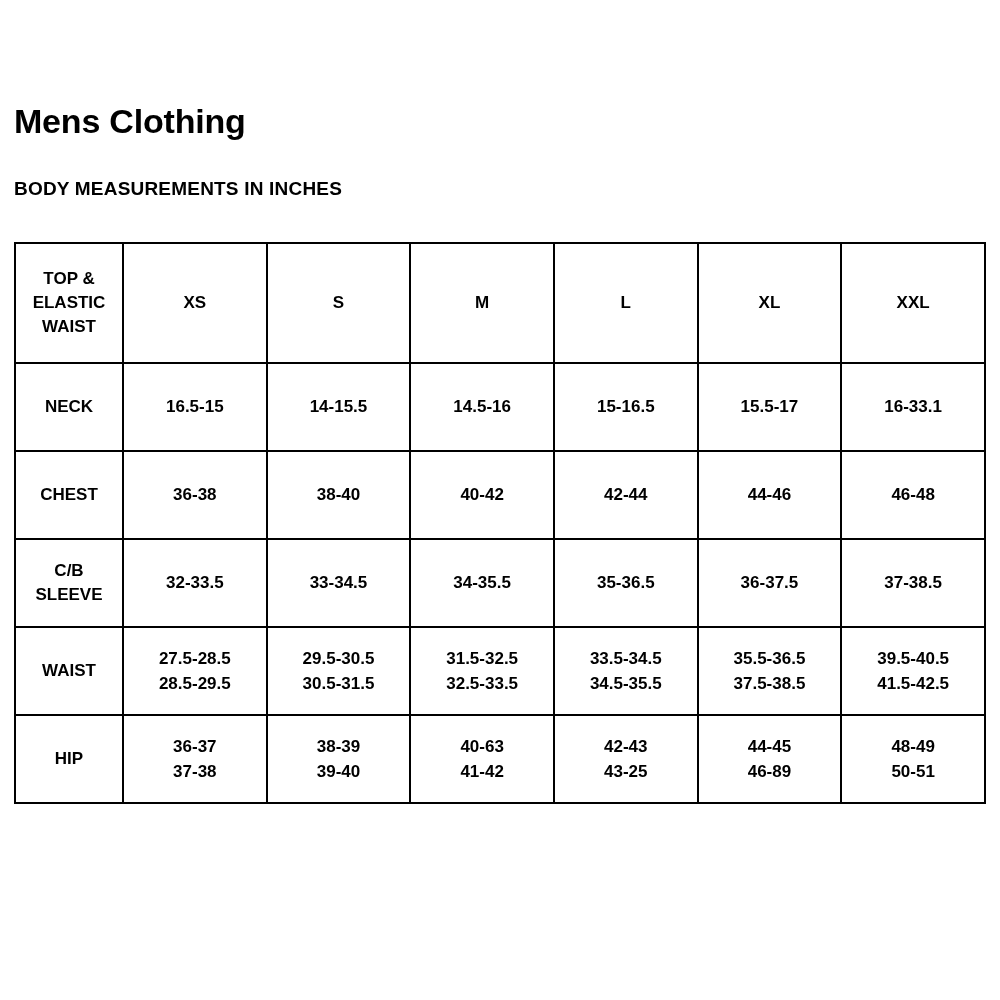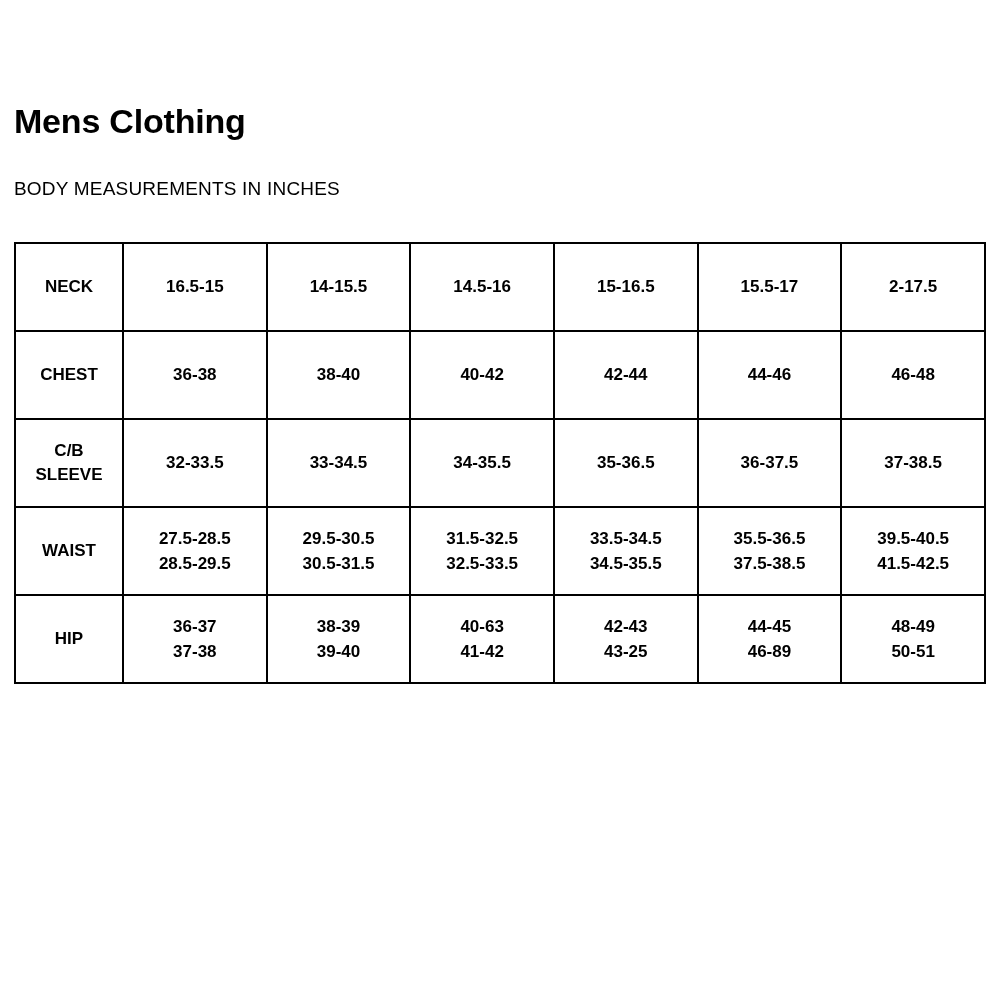--- a/index.html
+++ b/index.html
@@ -27,21 +27,21 @@
   .title {
     font-size: 34px;
     font-weight: bold;
     letter-spacing: -0.2px;
     margin: 0;
     padding-top: 104px;
     line-height: 1.0;
   }
   .subtitle {
     font-size: 19px;
-    font-weight: normal;
+    font-weight: bold;
     letter-spacing: 0.2px;
     margin: 0;
     padding-top: 40px;
   }
   table.size-table {
     margin-top: 42px;
     border-collapse: collapse;
     width: 972px;
     table-layout: fixed;
   }
@@ -74,32 +74,45 @@
 </head>
 <body>
 
 <div class="page">
 
   <h1 class="title">Mens Clothing</h1>
   <h2 class="subtitle">BODY MEASUREMENTS IN INCHES</h2>
 
   <table class="size-table">
     <tbody>
+      <tr class="head-row">
+        <td class="rowhead">
+          <span class="cellline">TOP &amp;</span>
+          <span class="cellline">ELASTIC</span>
+          <span class="cellline">WAIST</span>
+        </td>
+        <td class="cell">XS</td>
+        <td class="cell">S</td>
+        <td class="cell">M</td>
+        <td class="cell">L</td>
+        <td class="cell">XL</td>
+        <td class="cell">XXL</td>
+      </tr>
 
 
       <tr class="data-row">
         <td class="rowhead">
           <span class="cellline">NECK</span>
         </td>
         <td class="cell">16.5-15</td>
         <td class="cell">14-15.5</td>
         <td class="cell">14.5-16</td>
         <td class="cell">15-16.5</td>
         <td class="cell">15.5-17</td>
-        <td class="cell">2-17.5</td>
+        <td class="cell">16-33.1</td>
       </tr>
 
       <tr class="data-row">
         <td class="rowhead">
           <span class="cellline">CHEST</span>
         </td>
         <td class="cell">36-38</td>
         <td class="cell">38-40</td>
         <td class="cell">40-42</td>
         <td class="cell">42-44</td>

